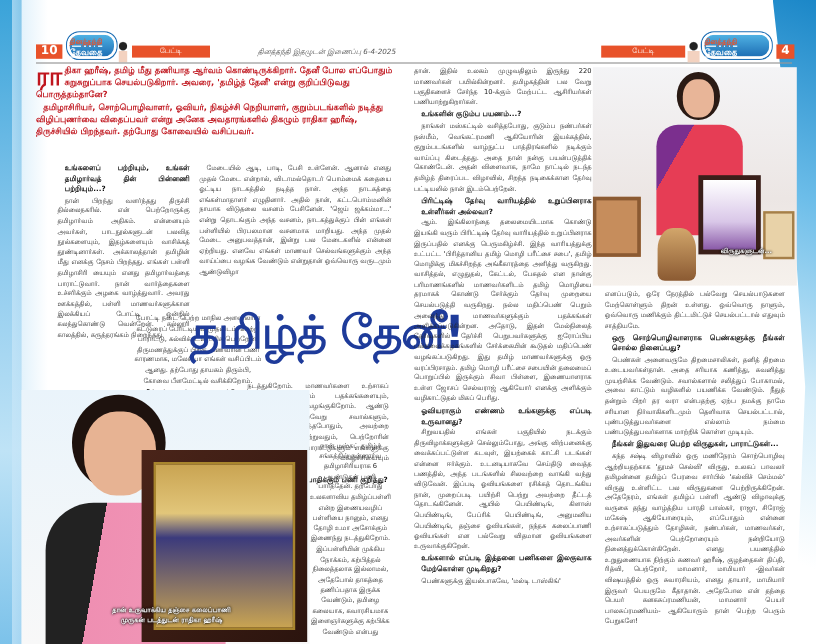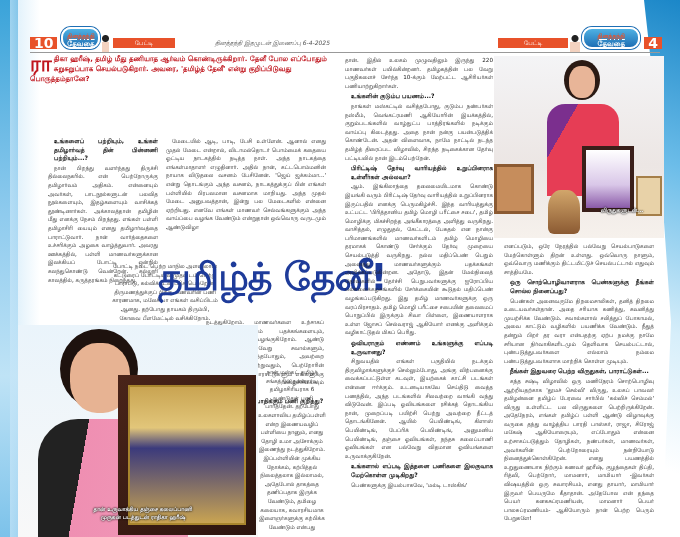--- a/index.html
+++ b/index.html
@@ -9,22 +9,22 @@
   .blue-left { position: absolute; left: 0; top: 0; width: 18px; height: 537px;
     background: linear-gradient(180deg, #3aa3d9 0%, #8fcbee 40%, #bfe3f6 70%, #7cc2ea 100%); }
   .blue-left::after { content: ""; position: absolute; left: 10px; top: 0; width: 30px; height: 537px;
     background: linear-gradient(90deg, rgba(200,230,248,0.7), rgba(255,255,255,0)); }
   .blue-right { position: absolute; right: 0; top: 0; width: 60px; height: 537px;
     background: linear-gradient(200deg, #1b87c8 0%, #6cbde9 30%, #d6eefa 60%, #ffffff 85%); clip-path: polygon(40% 0, 100% 0, 100% 100%, 70% 100%, 85% 60%, 60% 20%); }
 
   .header { position: absolute; top: 34px; height: 18px; display: flex; align-items: center; }
   .header.left { left: 30px; width: 300px; }
   .header.right { left: 340px; width: 340px; }
-  .page-num { background: #e8522a; color: #fff; font-weight: bold; font-size: 14px; padding: 1px 4px; height: 12px; line-height: 10px; }
-  .logo { display: inline-block; width: 58px; height: 22px; border-radius: 10px; background: linear-gradient(180deg,#4fb1e3,#1e6fb5); border: 2px solid #fff; box-shadow: 0 0 0 1px #1e6fb5; position: relative; color: #fff; font-size: 7px; font-weight: bold; text-align: center; line-height: 9px; padding-top: 2px; text-decoration: underline; }
+  .page-num { background: #e8522a; color: #fff; font-weight: bold; font-size: 10px; padding: 1px 4px; height: 12px; line-height: 10px; }
+  .logo { display: inline-block; width: 58px; height: 22px; border-radius: 10px; background: linear-gradient(180deg,#4fb1e3,#1e6fb5); border: 2px solid #fff; box-shadow: 0 0 0 1px #1e6fb5; position: relative; color: #fff; font-size: 7px; font-weight: bold; line-height: 9px; padding-top: 2px; text-decoration: underline; }
   .logo .l1 { color: #e8522a; font-size: 6px; display: block; }
   .section-bar { background: #e8522a; color: #fff; font-size: 6px; height: 10px; line-height: 10px; text-align: center; }
   .hdr-date { font-size: 6px; color: #555; font-style: italic; }
   .rule { position: absolute; top: 52px; height: 1px; background: #999; }
 
   .intro { position: absolute; left: 30px; top: 54px; width: 300px; color: #c0161e; font-size: 7px; line-height: 10px; font-weight: bold; }
   .intro .drop { float: left; font-size: 21px; line-height: 20px; font-weight: bold; margin-right: 2px; color: #c0161e; }
   .intro p { margin-bottom: 1px; text-indent: 6px; }
   .intro p.first { text-indent: 0; }
 
@@ -65,20 +65,21 @@
   <span style="display:inline-block;width:10px;height:18px;margin-left:2px;background:radial-gradient(circle at 50% 25%,#222 3px,transparent 4px),linear-gradient(180deg,transparent 45%,#f3d2c0 45%);"></span>
   <span class="logo" style="margin:-10px 4px 0 2px;">
     <span class="l1">தினத்தந்தி</span>
     <span>தேவதை</span>
   </span>
   <span class="page-num">4</span>
 </div>
 
 <div class="intro">
   <p class="first"><span class="drop">ரா</span><span>திகா ஹரீஷ், தமிழ் மீது தணியாத ஆர்வம் கொண்டிருக்கிறார். தேனீ போல எப்போதும் சுறுசுறுப்பாக செயல்படுகிறார். அவரை, 'தமிழ்த் தேனீ' என்று குறிப்பிடுவது பொருத்தம்தானே?</span></p>
+  <p>தமிழாசிரியர், சொற்பொழிவாளர், ஓவியர், நிகழ்ச்சி நெறியாளர், குறும்படங்களில் நடித்து விழிப்புணர்வை விதைப்பவர் என்று அனேக அவதாரங்களில் திகழும் ராதிகா ஹரீஷ், திருச்சியில் பிறந்தவர். தற்போது கோவையில் வசிப்பவர்.</p>
 </div>
 
 <div class="col" style="left:48px;top:135px;width:110px;">
   <p class="q">உங்களைப் பற்றியும், உங்கள் தமிழார்வத் தின் பின்னணி பற்றியும்...?</p>
   <p>நான் பிறந்து வளர்ந்தது திருச்சி தில்லைநகரில். என் பெற்றோருக்கு தமிழார்வம் அதிகம். என்னையும் அவர்கள், பாடநூல்களுடன் பலவித நூல்களையும், இதழ்களையும் வாசிக்கத் தூண்டினார்கள். அக்காலத்தான் தமிழின் மீது எனக்கு நேசம் பிறந்தது. எங்கள் பள்ளி தமிழாசிரி யையும் எனது தமிழார்வத்தை பாராட்டுவார். நான் வார்த்தைகளை உச்சரிக்கும் அழகை வாழ்த்துவார். அவரது ஊக்கத்தில், பள்ளி மாணவர்களுக்கான இலக்கியப் போட்டி ஒன்றில் கலந்துகொண்டு வென்றேன். கல்லூரி காலத்தில், கருத்தரங்கம் நிறைந்தது</p>
 </div>
 <div class="col center" style="left:112px;top:262px;width:106px;">
   <p class="center">போட்டி நடை பெற்ற மாநில அளவிலான கட்டுரைப் போட்டியில் முதலிடம் பெற்று பாராட்டு, கல்விக்கடன் பரிசு பெற்றேன். திருமணத்துக்குப் பிறகு, கணவரின் பணி காரணமாக, மலேசியா எங்கள் வசிப்பிடம் ஆனது. தற்போது தாயகம் திரும்பி, கோவை பீளமேட்டில் வசிக்கிறோம்.</p>
   <p class="q center">நீங்கள் முதன்முதலாக எப்போது மேடை ஏறினீர்கள்? அப்போது கற்றுக் கொண்ட பாடம் என்ன?</p>
   <p class="center">நான் சிறுவயதிலேயே</p>

